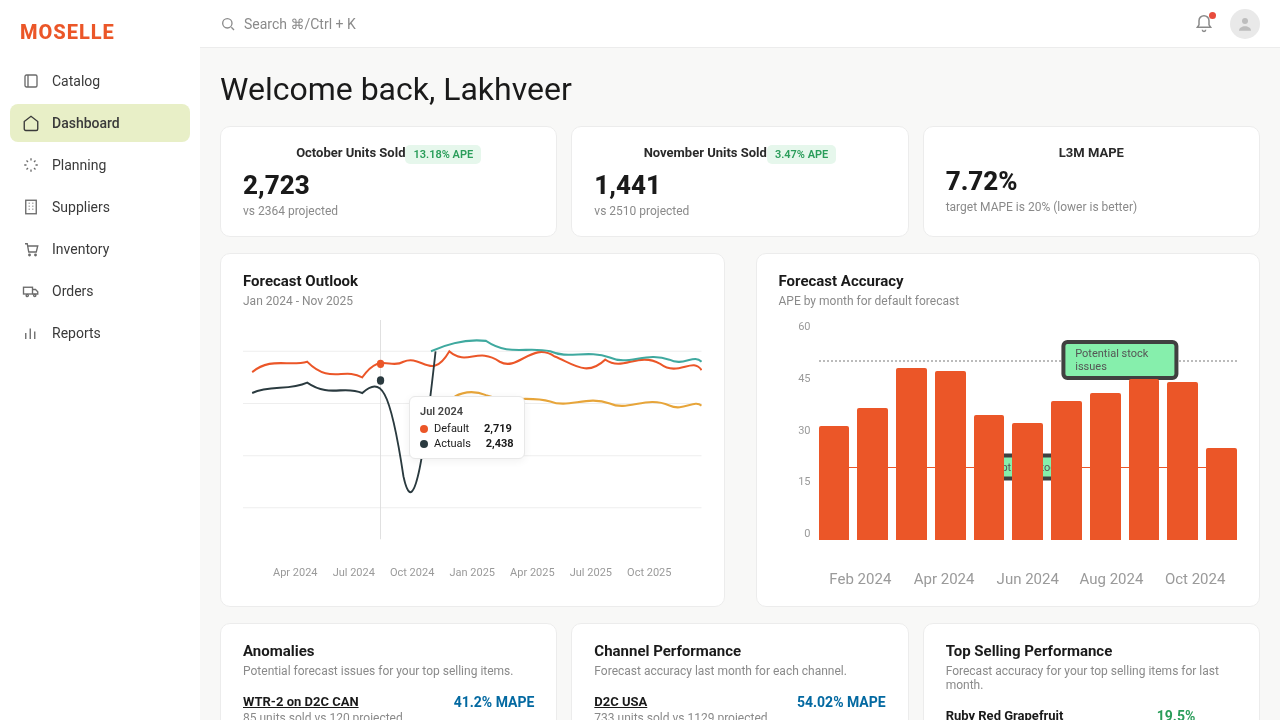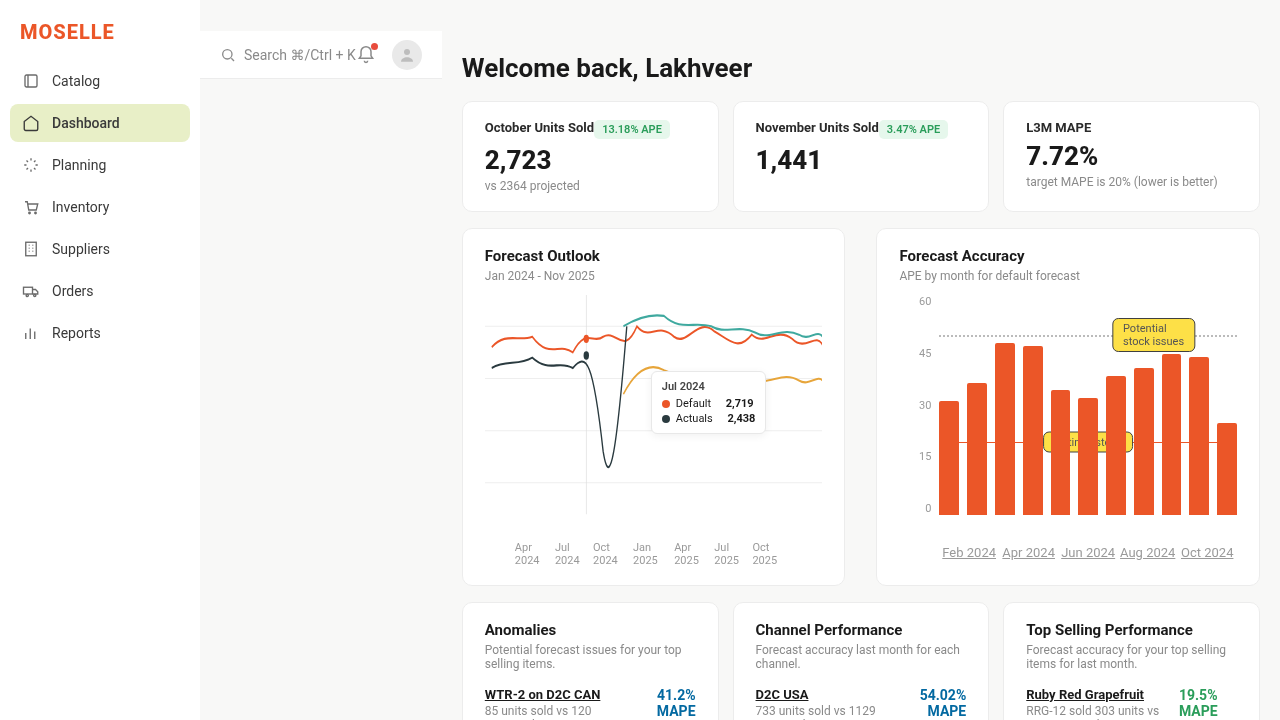--- a/index.html
+++ b/index.html
@@ -8,34 +8,34 @@
 
 
 .sidebar { width:200px; background:#fff; padding:16px 10px; flex-shrink:0; }
 .logo { font-size:20px; font-weight:800; color:#eb5628; letter-spacing:1px; padding:4px 10px 18px 10px; }
 .nav-item { display:flex; align-items:center; gap:12px; padding:10px 12px; border-radius:8px; font-size:14px; color:#3a3a3a; cursor:pointer; margin-bottom:4px; }
 .nav-item.active { background:#e8efc7; font-weight:500; }
 .nav-icon { width:18px; height:18px; display:flex; align-items:center; justify-content:center; color:#6b6b6b; }
 .nav-item.active .nav-icon { color:#3a3a3a; }
 
 
-.main { flex:1; display:flex; overflow:hidden;margin-top:31px; }
+.main { flex:1; display:flex; flex-direction:column; overflow:hidden; }
 .topbar { height:48px; display:flex; align-items:center; padding:0 20px; border-bottom:1px solid #ececec; background:#fff; }
 .search { display:flex; align-items:center; gap:8px; color:#8a8a8a; font-size:14px; }
 .topbar-right { margin-left:auto; display:flex; align-items:center; gap:16px; }
 .bell { position:relative; color:#8a8a8a; }
 .bell-dot { position:absolute; top:-2px; right:-2px; width:7px; height:7px; border-radius:50%; background:#e84c3d; }
 .avatar { width:30px; height:30px; border-radius:50%; background:#e9e9e9; display:flex; align-items:center; justify-content:center; color:#bdbdbd; }
 
 .content { padding:22px 20px; overflow-y:auto; flex:1; }
-.welcome { font-size:26px; font-weight:700; margin-bottom:18px; }
+.welcome { font-size:32px; font-weight:400; margin-bottom:18px; }
 
 .kpis { display:flex; gap:14px; margin-bottom:16px; }
 .card { background:#fff; border:1px solid #ececec; border-radius:10px; padding:18px 22px; flex:1; min-width:0; }
-.kpi-head { display:flex; justify-content:flex-start; align-items:flex-start; margin-bottom:6px; }
+.kpi-head { display:flex; justify-content:center; align-items:flex-start; margin-bottom:6px; }
 .kpi-title { font-size:13px; font-weight:700; color:#2a2a2a; }
 .badge { font-size:11px; font-weight:600; background:#e6f7ec; color:#2a9d5a; padding:3px 8px; border-radius:5px; }
 .kpi-value { font-size:26px; font-weight:800; margin-bottom:4px; }
 .kpi-sub { font-size:12px; color:#8a8a8a; }
 
 .row2 { display:flex; gap:31px; margin-bottom:16px;justify-content:flex-end; }
 .forecast-outlook { flex:1; }
 .forecast-accuracy { flex:1; }
 .section-title { font-size:15px; font-weight:700; margin-bottom:4px; }
 .section-sub { font-size:12px; color:#8a8a8a; margin-bottom:12px; }
@@ -51,24 +51,24 @@
 .dot.d { background:#2a3a3f; }
 .xaxis { display:flex; justify-content:space-between; padding:0 30px; font-size:11px; color:#9a9a9a; margin-top:6px; }
 
 
 .bar-chart { position:relative; height:250px; display:flex; }
 .bar-yaxis { width:40px; display:flex; flex-direction:column; justify-content:space-between; font-size:11px; color:#9a9a9a; text-align:right; padding-right:8px; height:220px; }
 .bar-plot { flex:1; position:relative; height:220px; }
 .bar-threshold { position:absolute; left:0; right:0; height:0; }
 .bar-threshold.dashed { border-top:2px dotted #bbb; }
 .bar-threshold.solid { border-top:1px solid #eb5628; }
-.bar-label { position:absolute; background:#fde047; border:1px solid #404040; border-radius:6px; padding:3px 10px; font-size:11px; color:#555; transform:translate(-50%,-50%); }
+.bar-label { position:absolute; background:#86efac; border:4px solid #404040; border-radius:6px; padding:3px 10px; font-size:11px; color:#555; transform:translate(-50%,-50%); }
 .bars { position:absolute; inset:0; display:flex; align-items:flex-end; gap:8px; }
 .bar { flex:1; background:#eb5628; border-radius:2px 2px 0 0; min-width:0; }
-.bar-xaxis { display:flex; padding-left:40px; font-size:13px; color:#9a9a9a;text-decoration:underline; }
+.bar-xaxis { display:flex; padding-left:40px; font-size:15px; color:#9a9a9a; }
 .bar-xtick { flex:2; text-align:center; }
 
 
 .row3 { display:flex; gap:14px; }
 .row3 .card { flex:1; }
 .anomaly-row { display:flex; justify-content:space-between; align-items:flex-start; margin-top:16px; }
 .anomaly-title { font-size:13px; font-weight:700; margin-bottom:2px;text-decoration:underline; }
 .anomaly-sub { font-size:12px; color:#8a8a8a; }
 .mape-red { color:#0369a1; font-weight:700; font-size:14px; text-align:right; }
 .mape-green { color:#2a9d5a; font-weight:700; font-size:14px; }
@@ -103,35 +103,35 @@
       <span class="nav-icon">
           <svg width="18" height="18" viewBox="0 0 24 24" fill="none" stroke="currentColor" stroke-width="1.8">
             <path d="M12 3v3M12 18v3M3 12h3M18 12h3M6 6l2 2M16 16l2 2M6 18l2-2M16 8l2-2"></path>
           </svg>
         </span>
       <span>Planning</span>
     </div>
     <div class="nav-item">
       <span class="nav-icon">
           <svg width="18" height="18" viewBox="0 0 24 24" fill="none" stroke="currentColor" stroke-width="1.8">
+            <rect x="5" y="3" width="14" height="18"></rect>
+            <path d="M9 7h1M14 7h1M9 11h1M14 11h1M9 15h1M14 15h1"></path>
+          </svg>
+        </span>
+      <span>Suppliers</span>
+    </div>
+    <div class="nav-item">
+      <span class="nav-icon">
+          <svg width="18" height="18" viewBox="0 0 24 24" fill="none" stroke="currentColor" stroke-width="1.8">
             <path d="M4 5h3l2 11h10l2-8H8"></path>
             <circle cx="10" cy="20" r="1"></circle>
             <circle cx="18" cy="20" r="1"></circle>
           </svg>
         </span>
       <span>Inventory</span>
-    </div>
-    <div class="nav-item">
-      <span class="nav-icon">
-          <svg width="18" height="18" viewBox="0 0 24 24" fill="none" stroke="currentColor" stroke-width="1.8">
-            <rect x="5" y="3" width="14" height="18"></rect>
-            <path d="M9 7h1M14 7h1M9 11h1M14 11h1M9 15h1M14 15h1"></path>
-          </svg>
-        </span>
-      <span>Suppliers</span>
     </div>
     <div class="nav-item">
       <span class="nav-icon">
           <svg width="18" height="18" viewBox="0 0 24 24" fill="none" stroke="currentColor" stroke-width="1.8">
             <rect x="2" y="7" width="12" height="9"></rect>
             <path d="M14 10h4l3 3v3h-7"></path>
             <circle cx="7" cy="18" r="1.5"></circle>
             <circle cx="17" cy="18" r="1.5"></circle>
           </svg>
         </span>
@@ -184,20 +184,21 @@
           </div>
           <div class="kpi-value">2,723</div>
           <div class="kpi-sub">vs 2364 projected</div>
         </div>
         <div class="card">
           <div class="kpi-head">
             <span class="kpi-title">November Units Sold</span>
             <span class="badge">3.47% APE</span>
           </div>
           <div class="kpi-value">1,441</div>
+          <div class="kpi-sub">vs 2510 projected</div>
         </div>
         <div class="card">
           <div class="kpi-head">
             <span class="kpi-title">L3M MAPE</span>
           </div>
           <div class="kpi-value">7.72%</div>
           <div class="kpi-sub">target MAPE is 20% (lower is better)</div>
         </div>
       </div>
 

